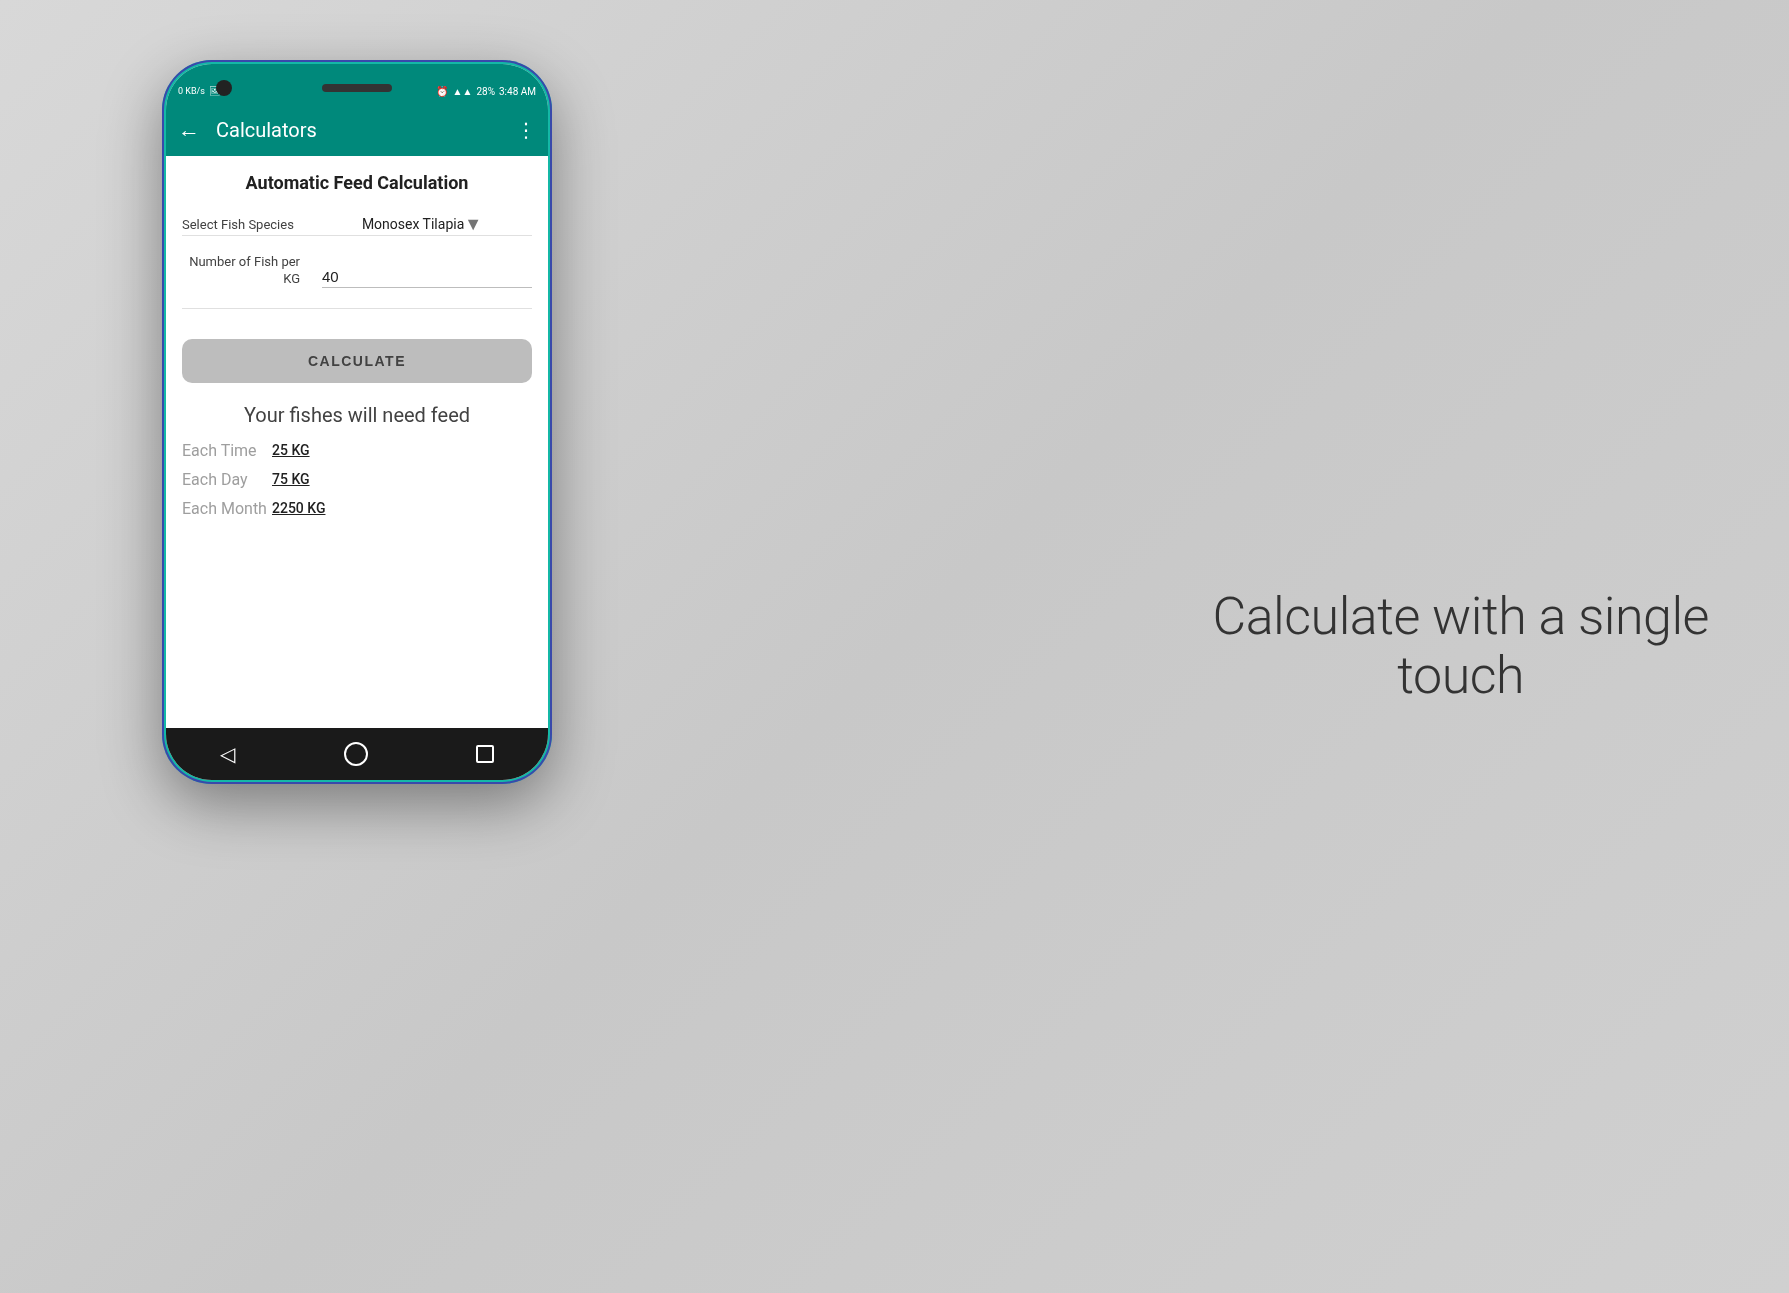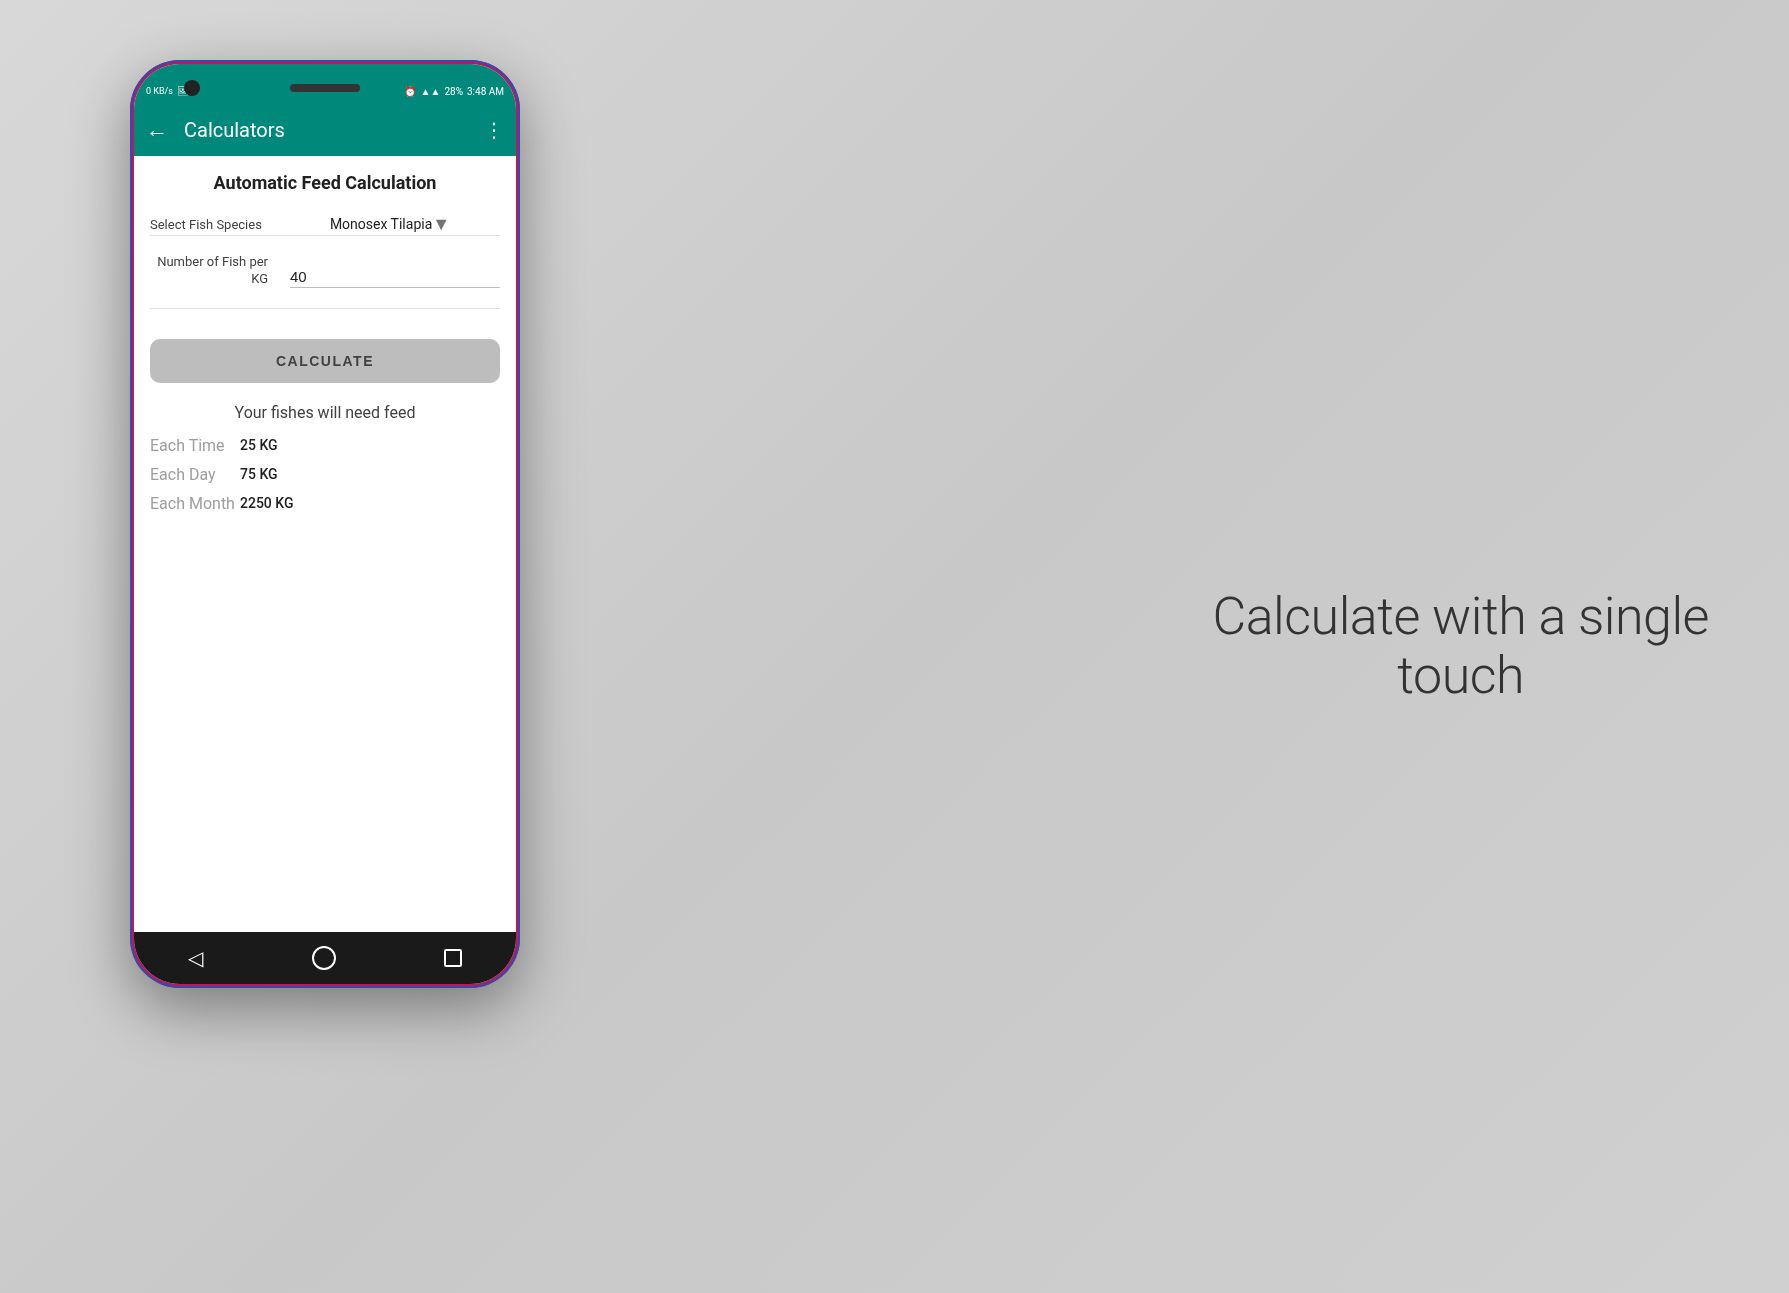--- a/index.html
+++ b/index.html
@@ -19,26 +19,27 @@
     .phone-wrapper {
       position: absolute;
       left: 130px;
       top: 60px;
       width: 390px;
       height: 780px;
     }
 
     .phone-body {
       width: 390px;
-      height: 928px;
-      background: #be185d;
+      height: 724px;
+      background: #14b8a6;
       border-radius: 50px;
       padding: 4px;
       box-shadow: 0 20px 60px rgba(0,0,0,0.4), inset 0 0 0 2px #3949ab;
       position: relative;
+      margin-left: 32px;
     }
 
     .phone-inner {
       width: 100%;
       height: 100%;
       background: #f5f5f5;
       border-radius: 46px;
       overflow: hidden;
       display: flex;
       flex-direction: column;
@@ -248,41 +249,42 @@
       letter-spacing: 1.5px;
       color: #424242;
       cursor: pointer;
       margin: 12px 0 20px;
       border-radius: 10px;
     }
 
     
     .result-title {
       text-align: center;
-      font-size: 16px;
+      font-size: 20px;
       color: #424242;
       margin-bottom: 14px;
     }
 
     .result-row {
       display: flex;
       align-items: center;
       margin-bottom: 10px;
     }
 
     .result-label {
       font-size: 16px;
       color: #9e9e9e;
       width: 90px;
     }
 
     .result-value {
       font-size: 14px;
       color: #212121;
       font-weight: 500;
+      text-decoration: underline;
     }
 
     
     .nav-bar {
       background: #1a1a1a;
       height: 52px;
       display: flex;
       align-items: center;
       justify-content: space-around;
       flex-shrink: 0;

